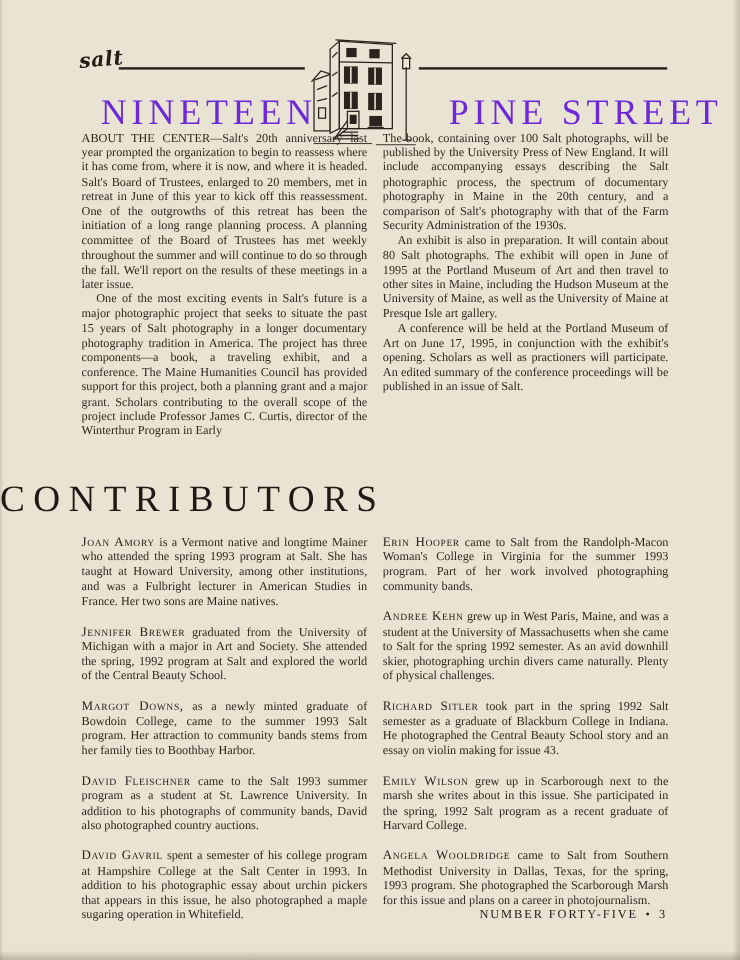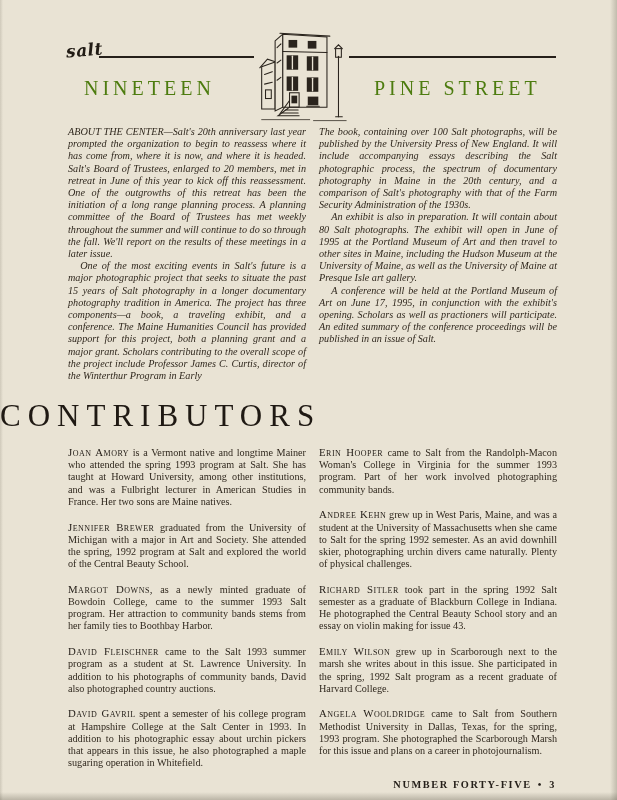--- a/index.html
+++ b/index.html
@@ -21,48 +21,48 @@
     position:absolute;left:66px;top:40px;
     font-family:"DejaVu Serif",serif;font-style:italic;font-weight:bold;
     font-size:17px;color:#221c15;transform:rotate(-5deg);letter-spacing:0.5px;
   }
   .rule{position:absolute;top:56px;height:2px;background:#26201a;}
   .rule-left{left:99px;width:155px;}
   .rule-right{left:349px;width:207px;}
 
   .masthead-title{
     position:absolute;top:77px;margin:0;
-    font-size:20px;font-weight:normal;letter-spacing:4px;color:#4d7c0f;
+    font-size:30px;font-weight:normal;letter-spacing:4px;color:#6d28d9;
   }
   .title-left{left:84px;}
   .title-right{left:374px;}
 
   .house{position:absolute;left:254px;top:24px;width:96px;height:102px;}
 
-  .about{position:absolute;left:68px;top:126px;width:489px;font-style:italic;}
+  .about{position:absolute;left:68px;top:110px;width:489px;}
   .two-col{display:flex;gap:13px;}
   .col{flex:1;text-align:justify;font-size:10.2px;line-height:12.2px;}
   .body-p{margin:0;text-indent:1.2em;}
   .col .body-p:first-of-type{text-indent:0;}
 
   .contrib-heading{
     position:absolute;left:0;top:398px;width:617px;margin:0;
     text-align:left;font-size:31px;font-weight:normal;
     letter-spacing:7px;color:#1f1913;
   }
   .contributors{position:absolute;left:68px;top:446px;width:489px;}
   .bio{margin:0 0 12.5px 0;}
   .bio-name{
     font-weight:normal;font-variant:small-caps;letter-spacing:0.5px;
     font-size:10.8px;color:#26201a;
   }
 
   .footer{
-    position:absolute;right:61px;bottom:10px;
-    font-size:10.3px;font-weight:bold;letter-spacing:1.6px;color:#26201a;
+    position:absolute;right:61px;bottom:32px;
+    font-size:10.3px;font-weight:normal;letter-spacing:1.6px;color:#26201a;
   }
   .footer span{margin-left:2px;}
 </style>
 </head>
 <body>
 
 <div class="page">
 
   <div class="salt-logo">salt</div>
   <div class="rule rule-left"></div>

